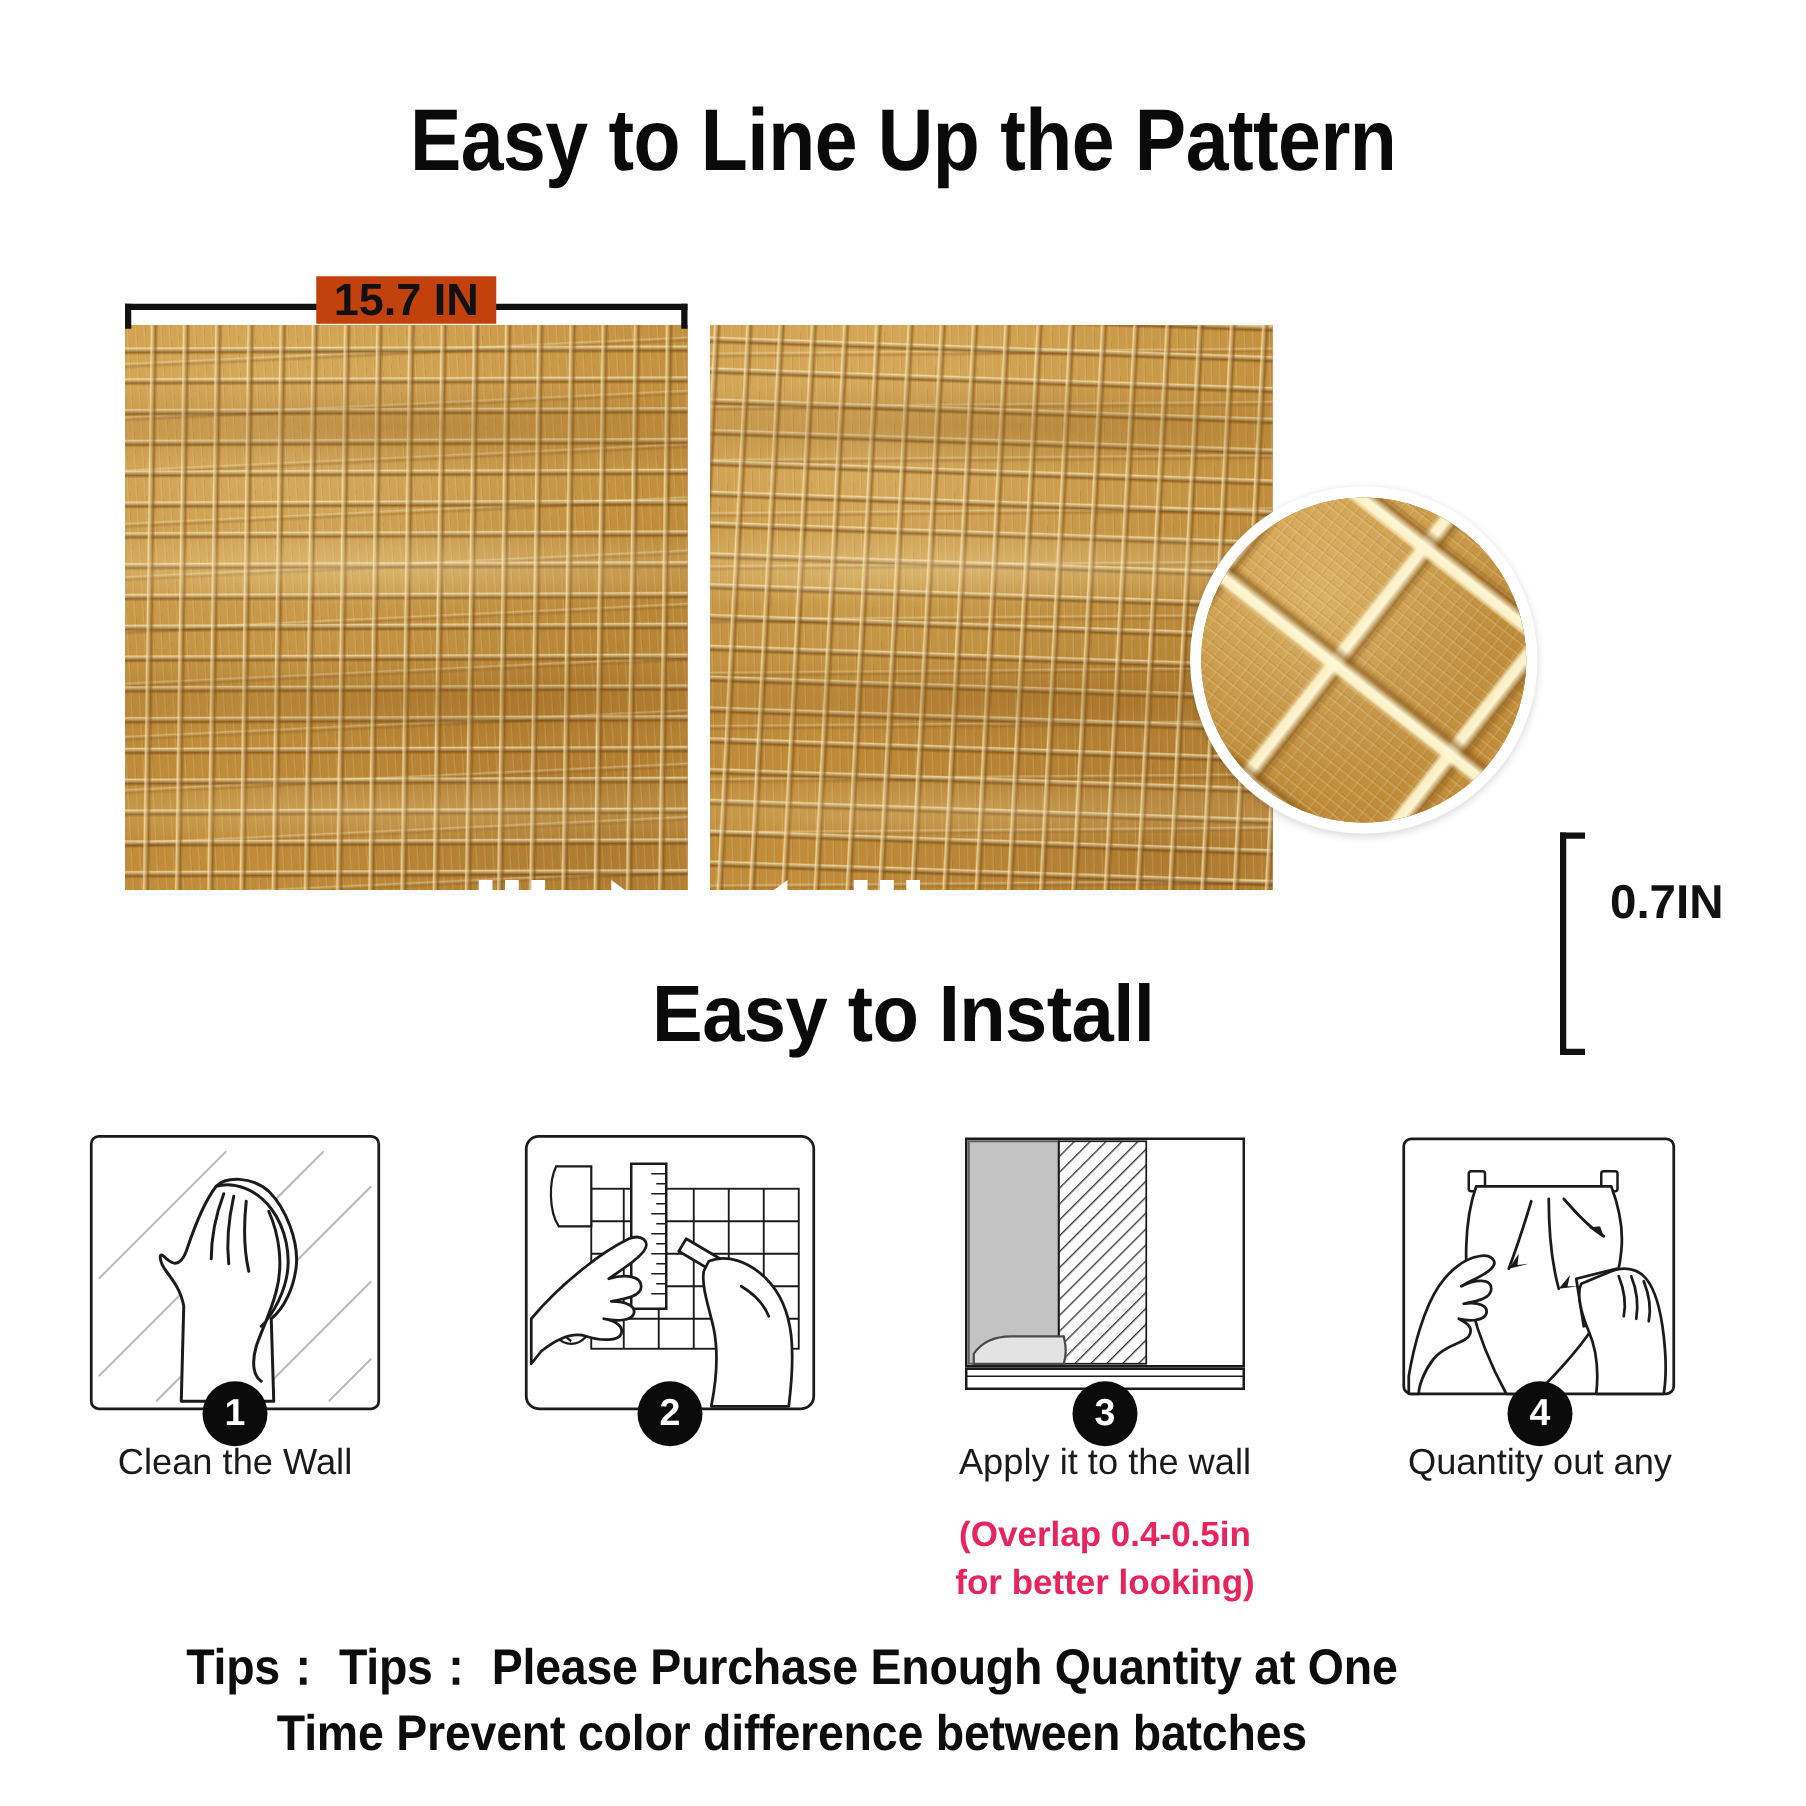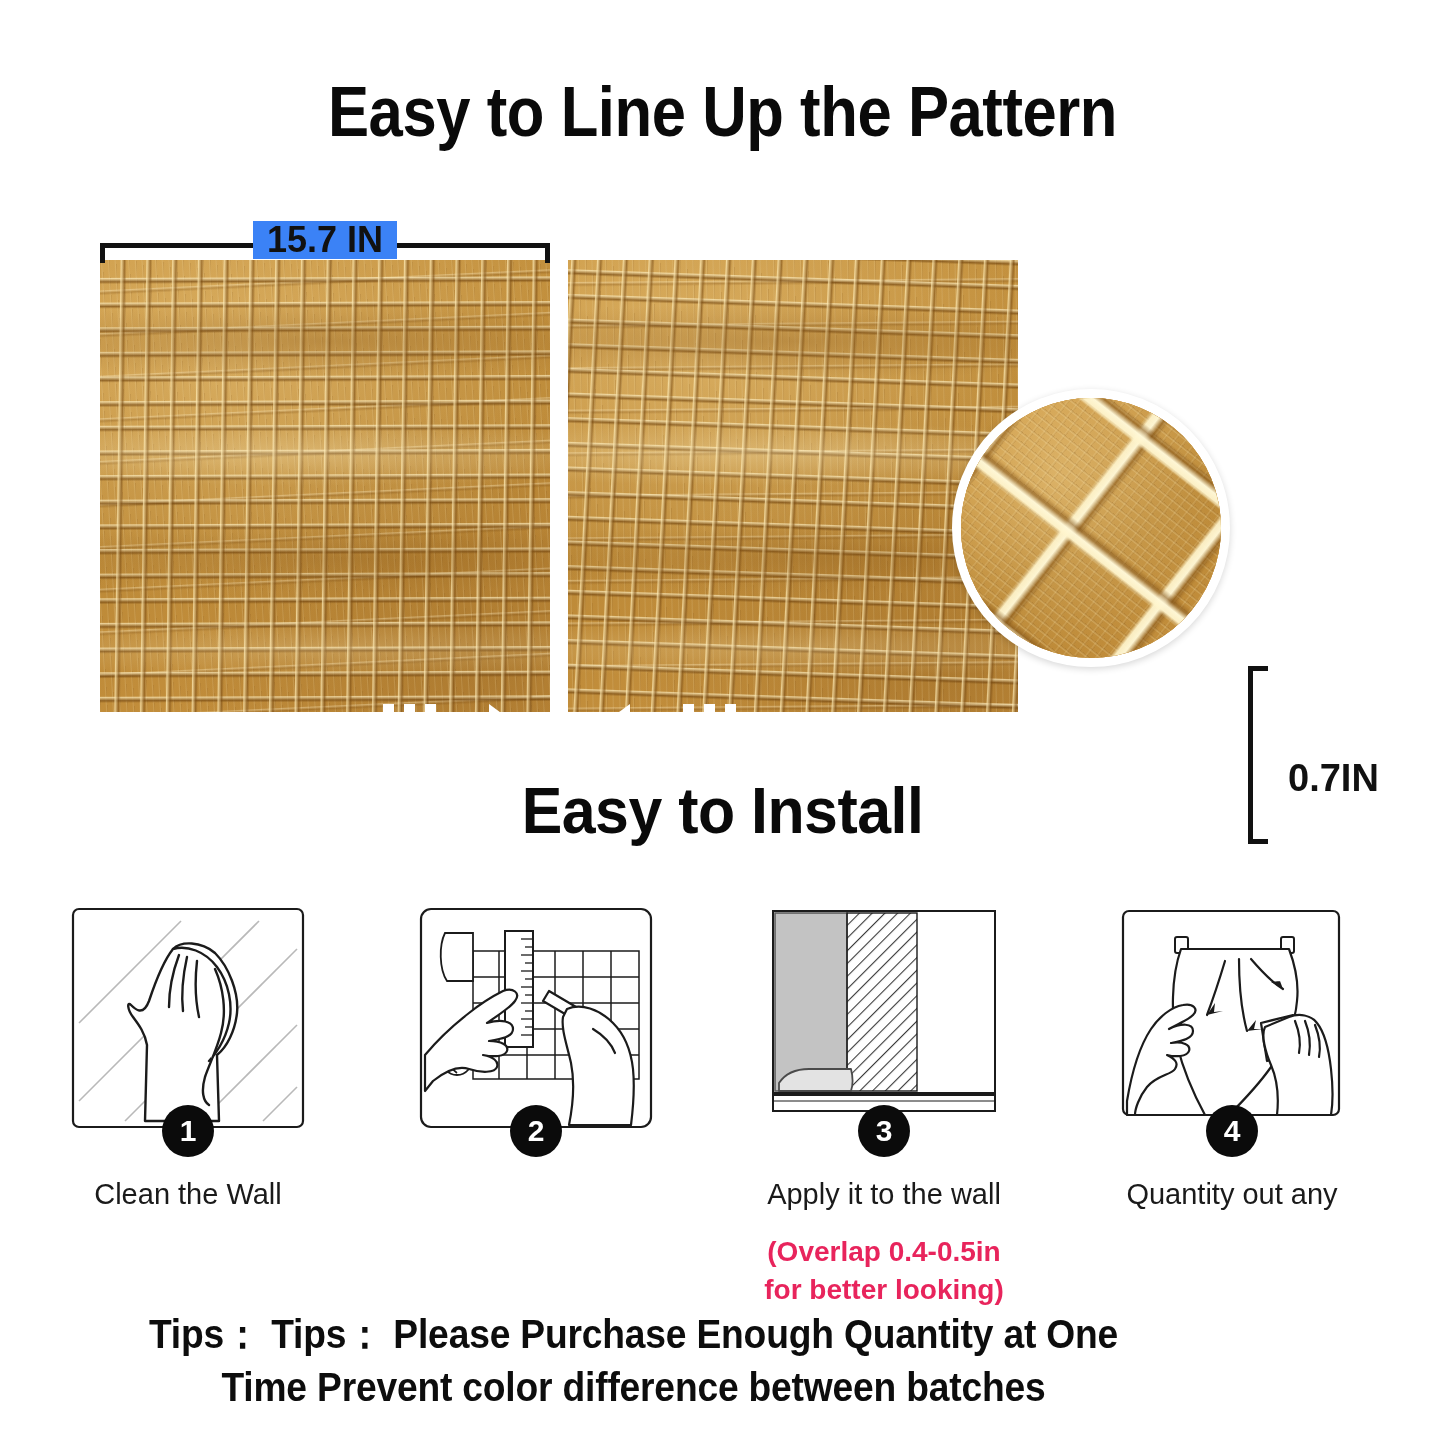--- a/index.html
+++ b/index.html
@@ -149,21 +149,21 @@
   #width-bracket .tick-r { right: 0; }
   #width-label-wrap {
     position: absolute;
     left: 100px;
     top: 6px;
     width: 450px;
     text-align: center;
     pointer-events: none;
   }
   #width-label-wrap span {
-    background: #3b82f6;
+    background: #c2410c;
     padding: 0 14px;
     font-size: 36px;
     font-weight: 700;
     color: #111;
     display: inline-block;
     line-height: 38px;
   }
 
   
   .arrow-group {
@@ -275,21 +275,21 @@
     left: 0;
     width: 20px;
     height: 5px;
     background: #111;
   }
   #height-bracket .tick-t { top: 0; }
   #height-bracket .tick-b { bottom: 0; }
   #height-label {
     position: absolute;
     left: 1288px;
-    top: 542px;
+    top: 486px;
     font-size: 38px;
     font-weight: 700;
     color: #111;
     white-space: nowrap;
   }
 
   
   #steps {
     position: absolute;
     left: 0;
@@ -328,21 +328,21 @@
     border-radius: 50%;
     background: #0b0b0b;
     color: #fff;
     font-size: 30px;
     font-weight: 700;
     line-height: 52px;
     text-align: center;
     z-index: 3;
   }
   .step-caption {
-    margin-top: 44px;
+    margin-top: 20px;
     text-align: center;
     font-size: 29px;
     line-height: 38px;
     color: #1a1a1a;
     font-weight: 400;
   }
   .step-note {
     margin-top: 20px;
     text-align: center;
     font-size: 28px;

